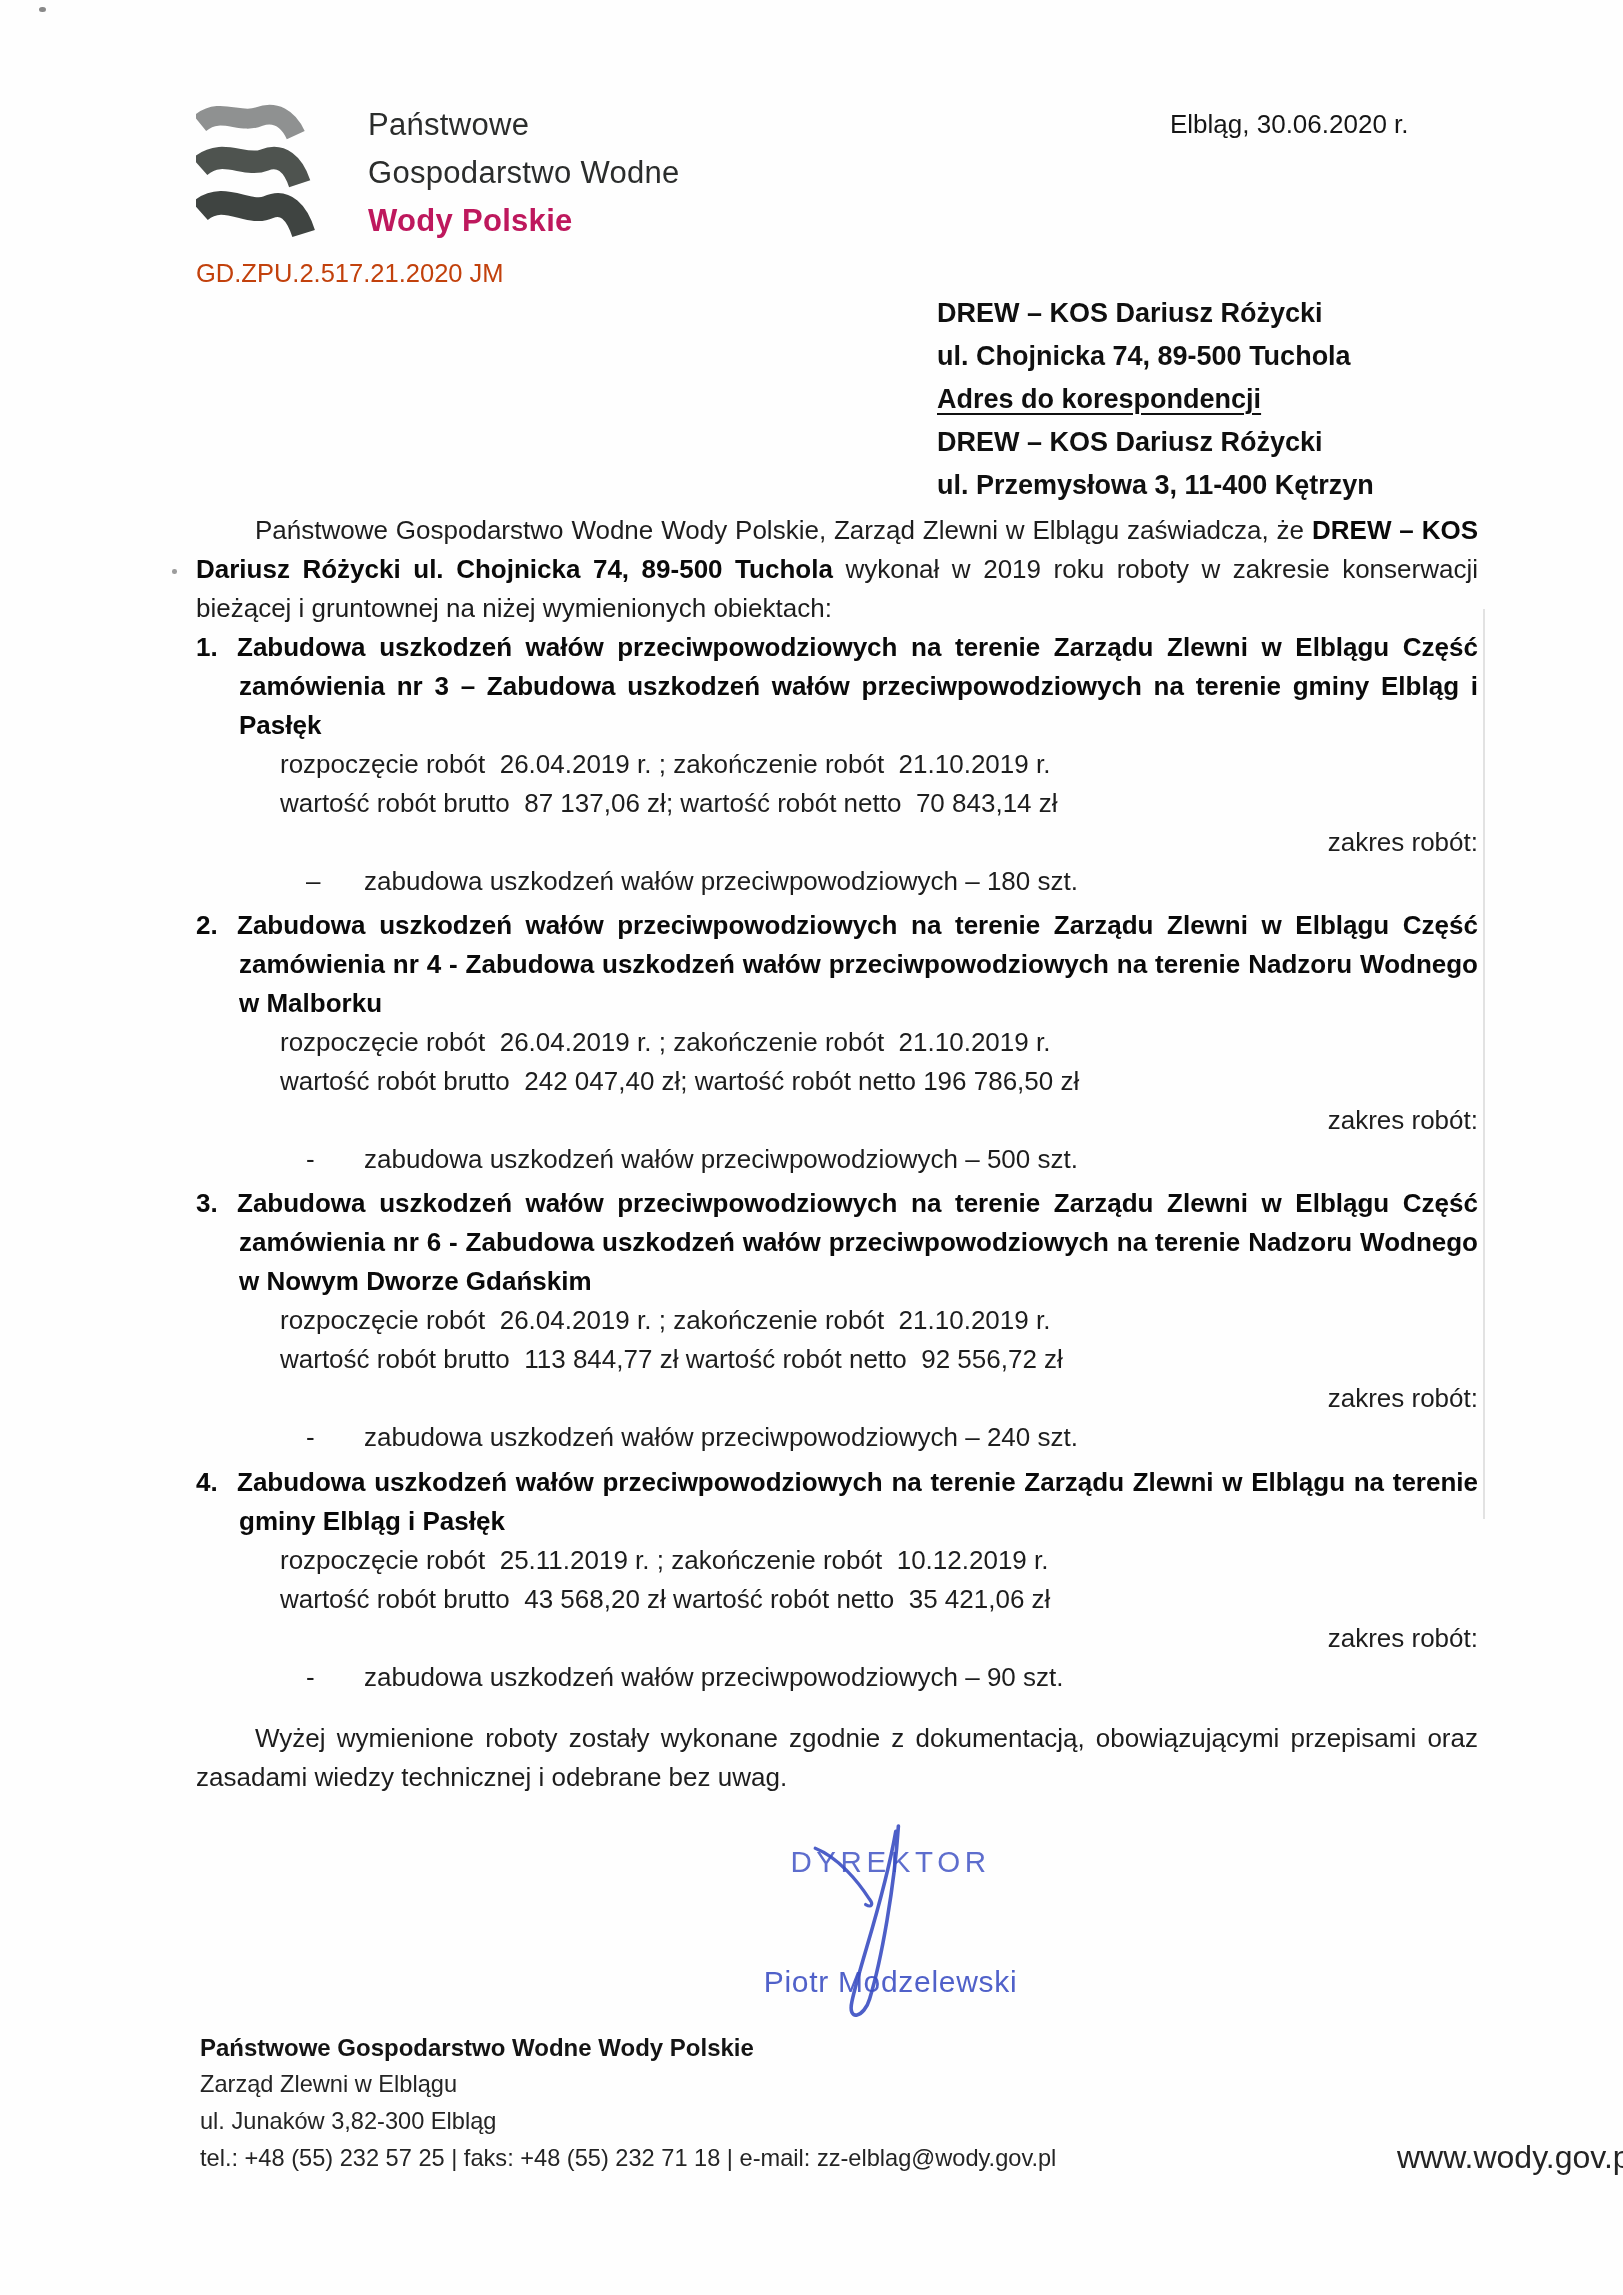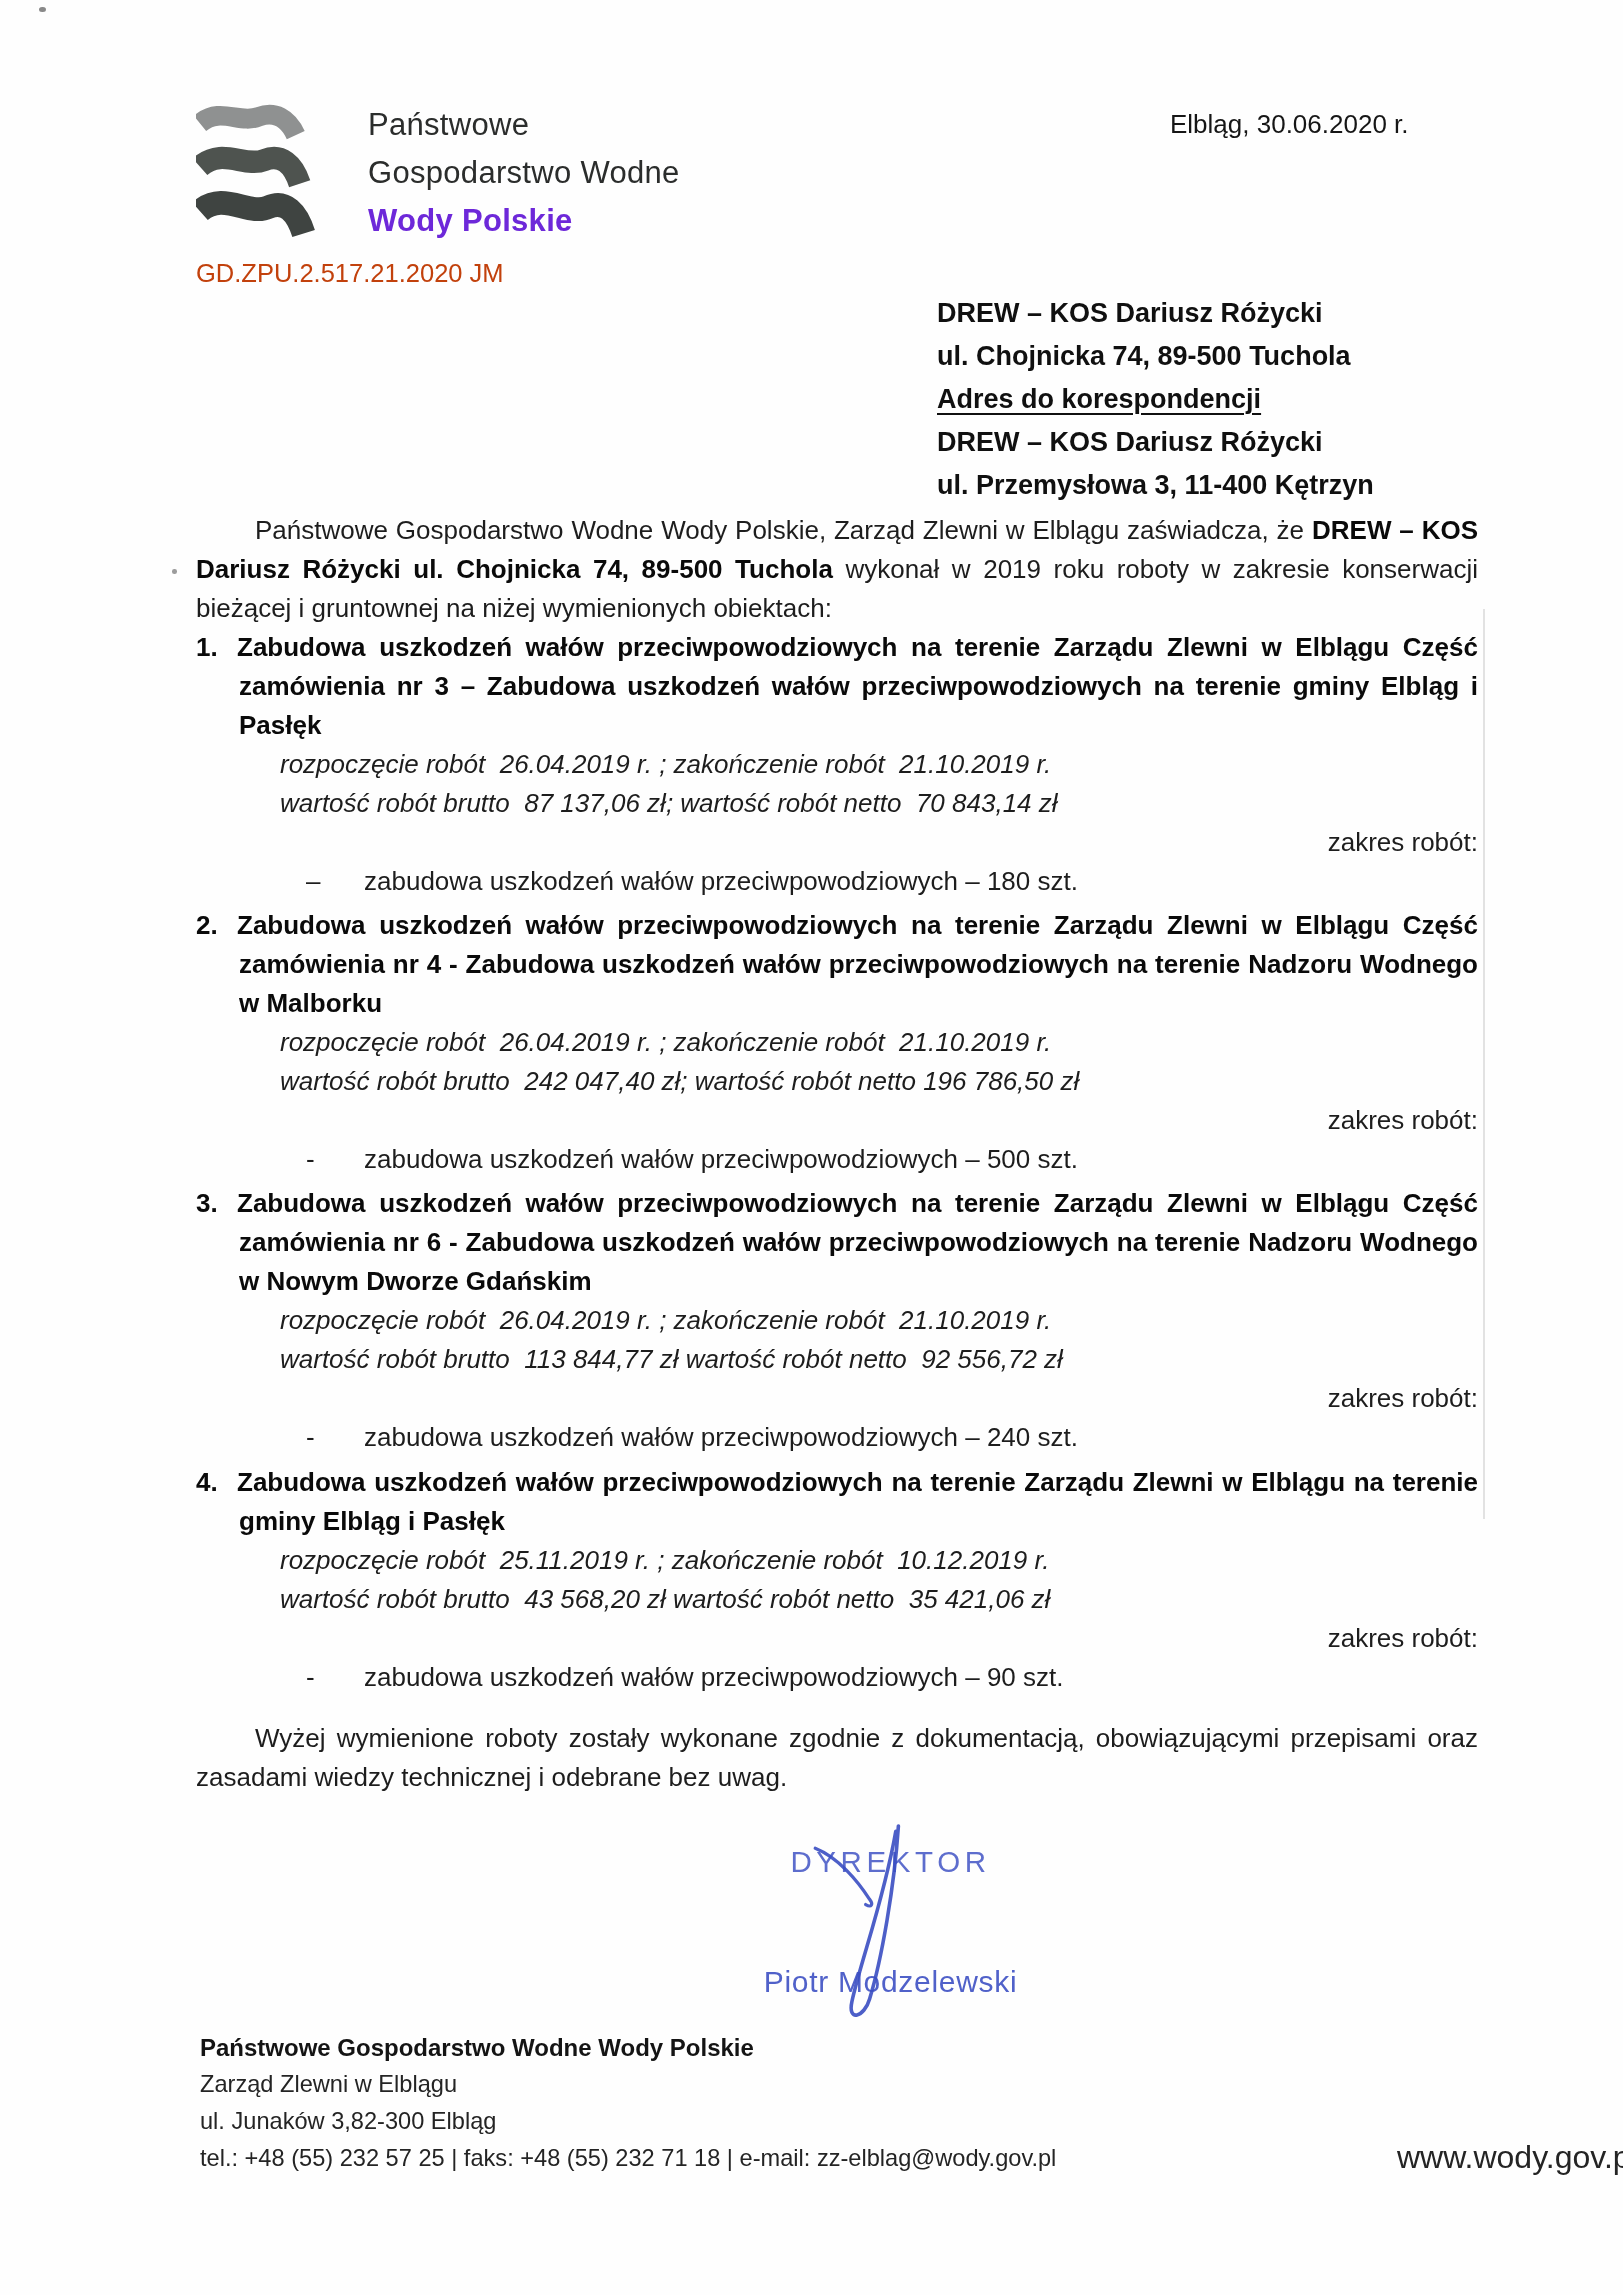--- a/index.html
+++ b/index.html
@@ -10,34 +10,34 @@
     background:#fefefe;
     color:#1d1d1d;
     font-family:"Liberation Sans","DejaVu Sans",sans-serif;
     font-size:26px;
     overflow:hidden;
   }
   
   .header { position:absolute; left:196px; top:97px; display:flex; }
   .logo-waves svg { display:block; }
   .logo-text { margin-left:46px; margin-top:3.9px; font-size:31px; line-height:48px; color:#2b2d2c; letter-spacing:0.3px; }
-  .logo-text .lt-bold { font-weight:bold; color:#6d28d9; }
+  .logo-text .lt-bold { font-weight:bold; color:#be185d; }
   .date { position:absolute; top:109px; left:1170px; font-size:26px; color:#161616; }
   .ref  { position:absolute; left:196px; top:259px; font-size:25.5px; color:#c2410c; }
   
   .recipient { position:absolute; left:937px; top:292px; font-weight:bold; font-size:27px; line-height:43px; color:#101010; }
   .recipient div { white-space:nowrap; }
   .u { text-decoration:underline; text-decoration-thickness:2px; text-underline-offset:4.6px; }
   
   .body-block { position:absolute; left:196px; top:511px; width:1282px; line-height:39px; }
   .intro { text-align:justify; text-indent:59px; margin:0; }
   .b { font-weight:bold; color:#0a0a0a; }
   .item-title { font-weight:bold; color:#0a0a0a; padding-left:43px; text-align:justify; }
   .item-number { display:inline-block; width:41px; margin-left:-43px; font-weight:bold; }
-  .item-dates, .item-values { padding-left:84px; white-space:pre-wrap;font-style:italic; }
+  .item-dates, .item-values { padding-left:84px; white-space:pre-wrap; }
   .item-scope-label { padding-left:43px;text-align:right; }
   .item-scope { padding-left:110px; margin-bottom:5.2px; }
   .scope-dash { display:inline-block; width:58px; }
   .closing { text-align:justify; text-indent:59px; margin-top:22px; }
   
   .signature { position:absolute; left:740px; top:1845px; width:301px; text-align:center; color:#4254c5; }
   .sig-title { font-size:29.5px; letter-spacing:4.6px; opacity:.85; }
   .sig-name  { margin-top:86px; font-size:30px; letter-spacing:0.7px; opacity:.92; }
   .sig-svg   { position:absolute; left:753px; top:1801px; }
   

